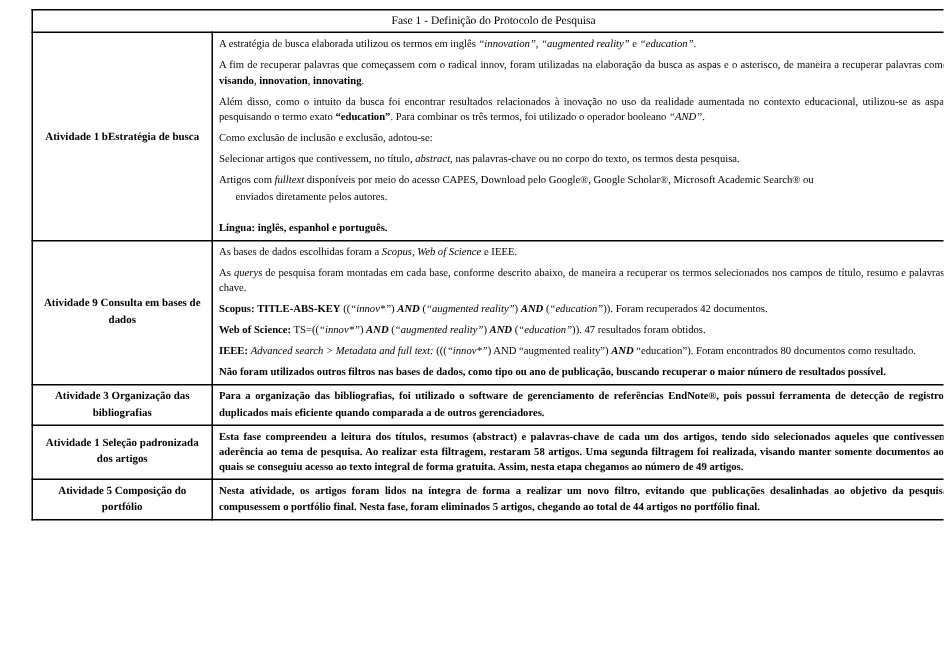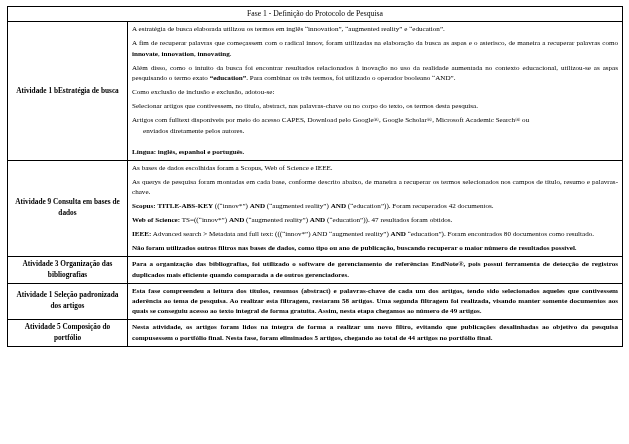--- a/index.html
+++ b/index.html
@@ -12,21 +12,21 @@
     height: 444px;
     font-family: "Liberation Serif", "DejaVu Serif", serif;
     color: #000000;
     overflow: hidden;
   }
   #page {
     width: 629px;
     height: 444px;
     position: relative;
     box-sizing: border-box;
-    padding: 6px 7px 0 7px;
+    padding: 6px 7px 0 21px;
   }
   table.protocol {
     width: 615px;
     border-collapse: collapse;
     table-layout: fixed;
   }
   table.protocol td {
     border: 1px solid #000000;
     vertical-align: middle;
     padding: 2px 4px;
@@ -55,21 +55,21 @@
     padding: 3px 6px 3px 5px;
   }
   td.activity-body p {
     margin: 0 0 3.5px 0;
     text-indent: 0;
   }
   td.activity-body p:last-child {
     margin-bottom: 0;
     font-weight: bold;
   }
-  .it { }
+  .it { font-style: italic; }
   .bd { font-weight: bold; }
   .spacer-line { height: 4px; }
 </style>
 </head>
 <body>
 
 <div id="page">
 
   <table class="protocol">
     <colgroup>
@@ -79,21 +79,21 @@
     <tbody>
 
       <tr>
         <td class="phase-header" colspan="2">Fase 1 - Definição do Protocolo de Pesquisa</td>
       </tr>
 
       <tr>
         <td class="activity-label">Atividade 1 bEstratégia de busca</td>
         <td class="activity-body">
           <p>A estratégia de busca elaborada utilizou os termos em inglês <span class="it">“innovation”</span>, <span class="it">“augmented reality”</span> e <span class="it">“education”</span>.</p>
-          <p>A fim de recuperar palavras que começassem com o radical innov, foram utilizadas na elaboração da busca as aspas e o asterisco, de maneira a recuperar palavras como <span class="bd">innovate</span>, <span class="bd">innovation</span>, <span class="bd">innovating</span>.</p>
+          <p>A fim de recuperar palavras que começassem com o radical innov, foram utilizadas na elaboração da busca as aspas e o asterisco, de maneira a recuperar palavras como <span class="bd">visando</span>, <span class="bd">innovation</span>, <span class="bd">innovating</span>.</p>
           <p>Além disso, como o intuito da busca foi encontrar resultados relacionados à inovação no uso da realidade aumentada no contexto educacional, utilizou-se as aspas pesquisando o termo exato <span class="bd">“education”</span>. Para combinar os três termos, foi utilizado o operador booleano <span class="it">“AND”</span>.</p>
           <p>Como exclusão de inclusão e exclusão, adotou-se:</p>
           <p>Selecionar artigos que contivessem, no título, <span class="it">abstract</span>, nas palavras-chave ou no corpo do texto, os termos desta pesquisa.</p>
           <p>Artigos com <span class="it">fulltext</span> disponíveis por meio do acesso CAPES, Download pelo Google®, Google Scholar®, Microsoft Academic Search® ou<br><span style="padding-left:11px;display:inline-block">enviados diretamente pelos autores.</span></p>
           <p class="spacer-line"></p>
           <p>Língua: inglês, espanhol e português.</p>
         </td>
       </tr>
 
       <tr>

